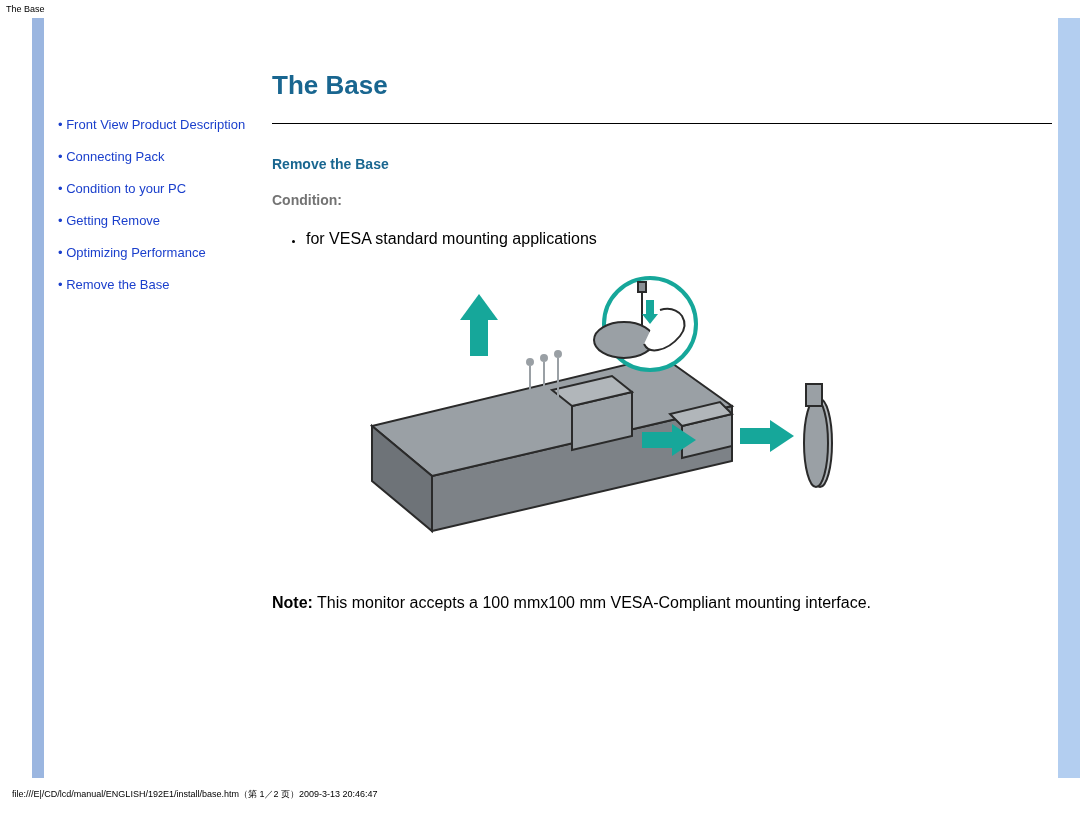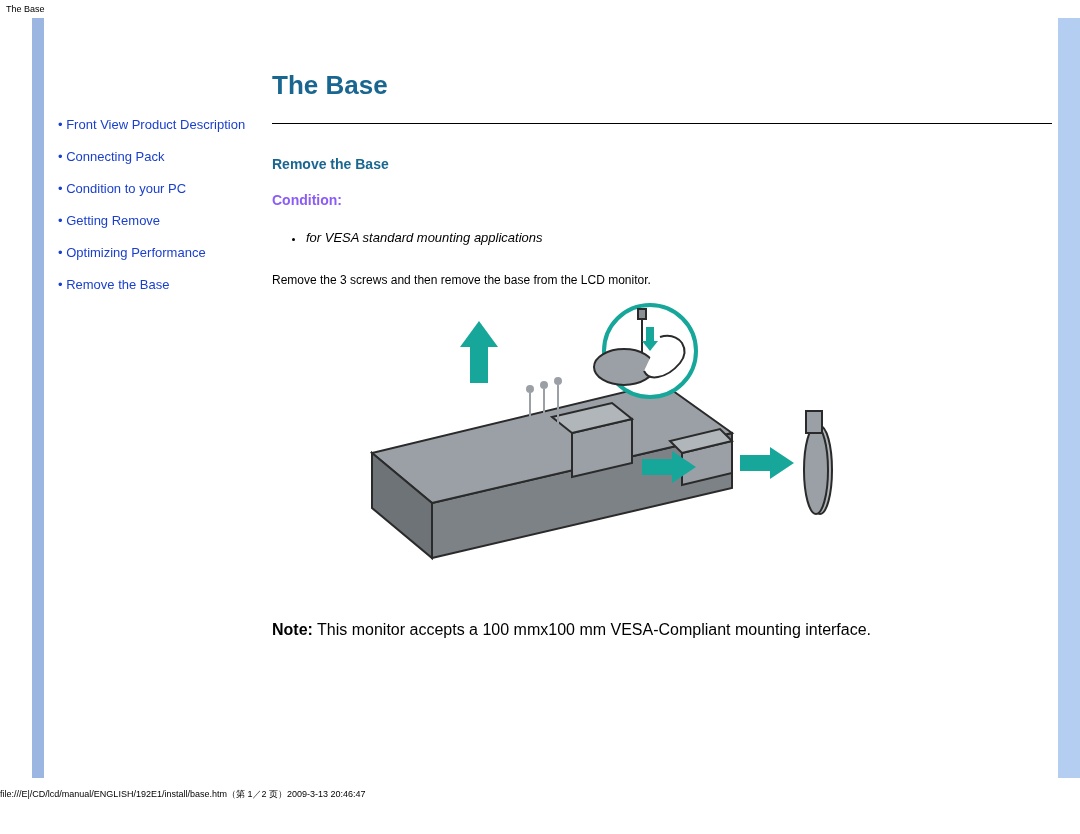--- a/index.html
+++ b/index.html
@@ -68,35 +68,34 @@
     border-top: 1px solid #000;
     margin: 0 0 32px 0;
   }
   h2 {
     color: #196690;
     font-size: 14px;
     font-weight: bold;
     margin: 0 0 20px 0;
   }
   h3 {
-    color: #8b5cf6;
+    color: #737373;
     font-size: 14px;
     font-weight: bold;
     margin: 0 0 22px 0;
   }
   .bullets {
     margin: 0 0 28px 32px;
     padding: 0;
   }
   .bullets li {
-    font-size: 13px;
+    font-size: 16px;
     margin-bottom: 16px;
     list-style: disc;
     padding-left: 2px;
-    font-style: italic;
   }
   .bullets li::marker { font-size: 9px; }
   .step-text {
     font-size: 12px;
     margin: 0 0 16px 0;
   }
   .diagram {
     width: 720px;
     height: 290px;
     margin: 0 0 28px 40px;
@@ -104,21 +103,21 @@
   }
   .note-line {
     font-size: 16px;
     margin-top: 4px;
   }
   .note-line strong {
     font-weight: bold;
   }
   .footer-path {
     font-size: 9px;
-    padding: 4px 0;
+    padding: 4px 12px;
     margin-top: 6px;
   }
 </style>
 </head>
 <body>
 
 <div class="top-label">The Base</div>
 
 <div class="page-wrap">
 
@@ -136,21 +135,20 @@
   </nav>
 
   <main class="content">
     <h1>The Base</h1>
     <hr class="top-rule">
     <h2>Remove the Base</h2>
     <h3>Condition:</h3>
     <ul class="bullets">
       <li>for VESA standard mounting applications</li>
     </ul>
-    <p class="step-text">Remove the 3 screws and then remove the base from the LCD monitor.</p>
 
     <div class="diagram">
       <svg viewBox="0 0 720 290" width="720" height="290">
 
         <g stroke="#2a2a2a" stroke-width="2" fill="#8a8f94">
           <polygon points="120,255 420,185 420,130 120,200" fill="#7d8287"></polygon>
           <polygon points="120,200 420,130 350,80 60,150" fill="#9aa0a5"></polygon>
           <polygon points="60,150 120,200 120,255 60,205" fill="#6e7378"></polygon>
         </g>
 

